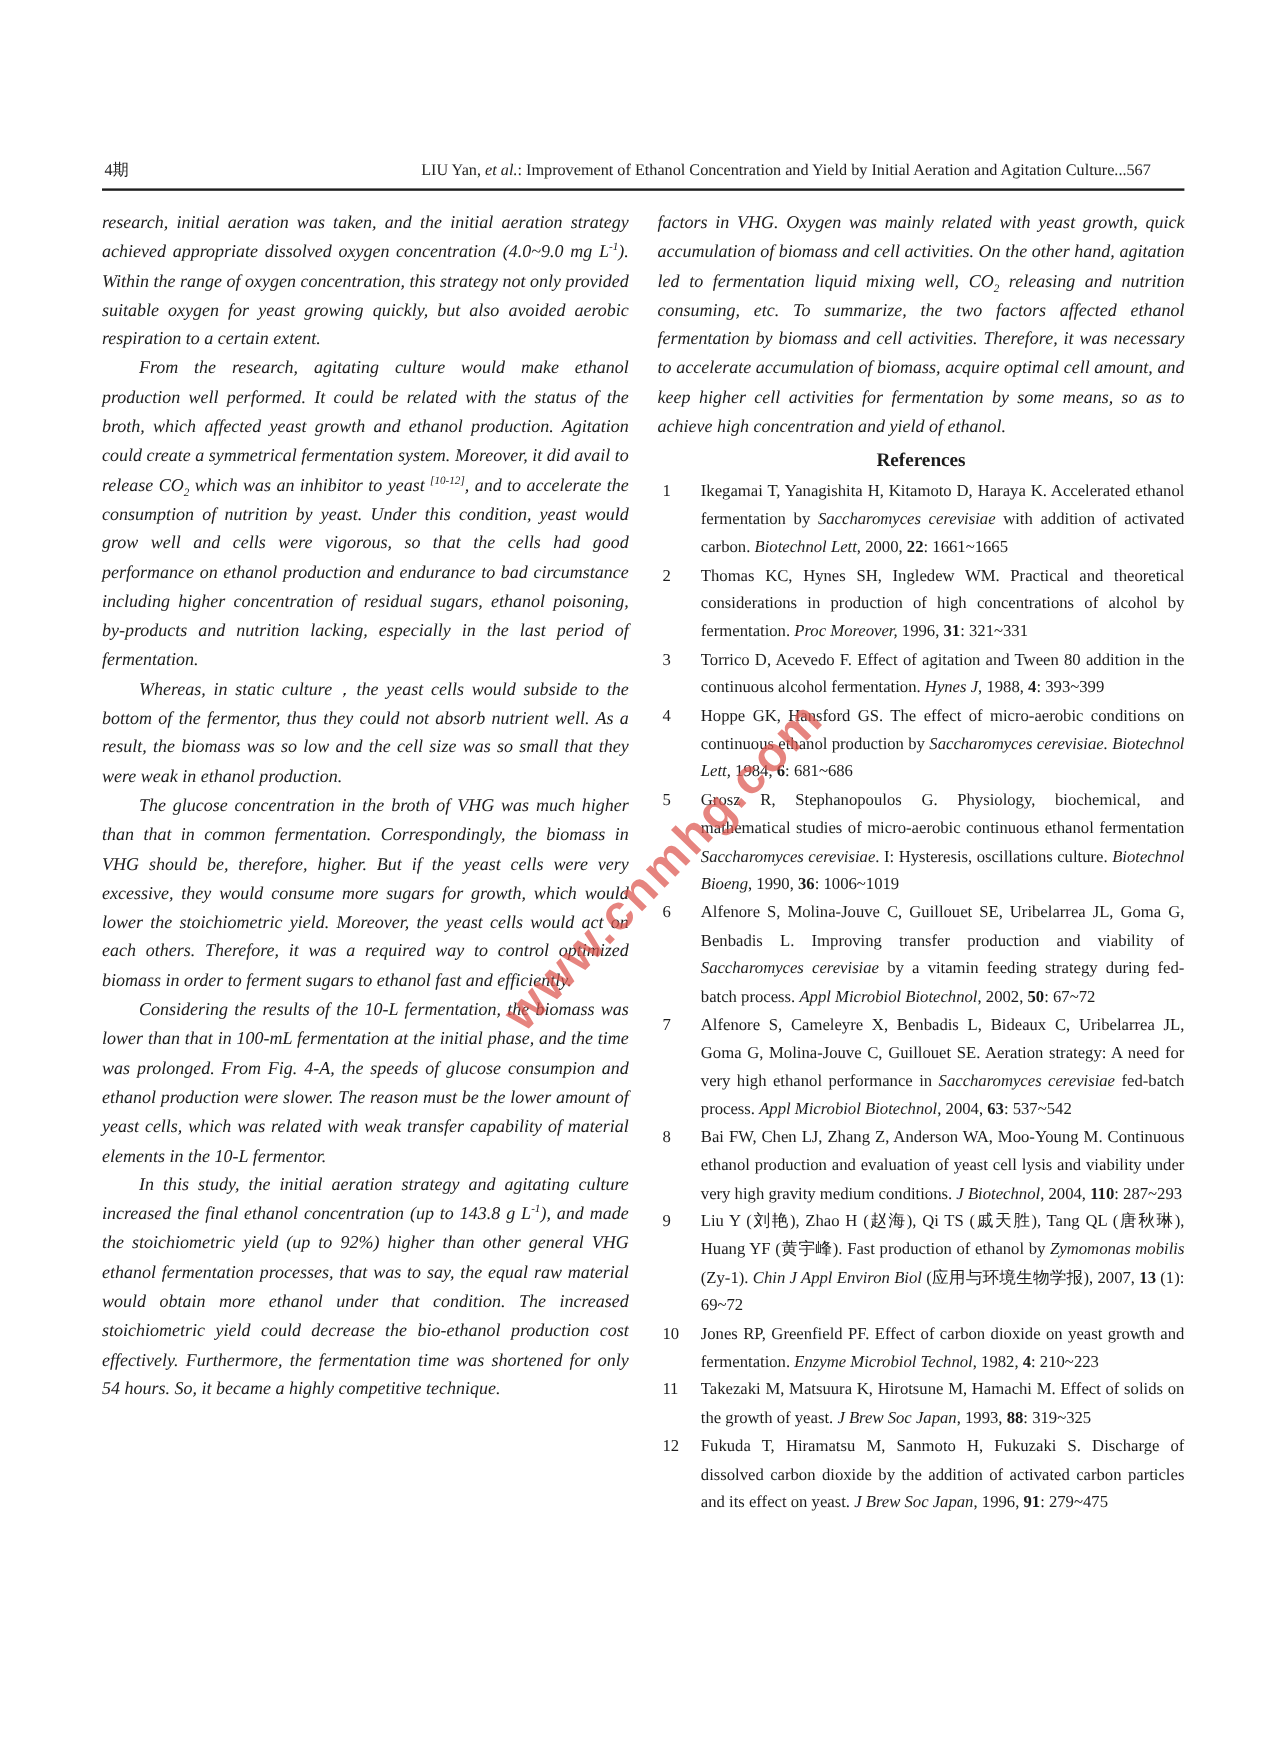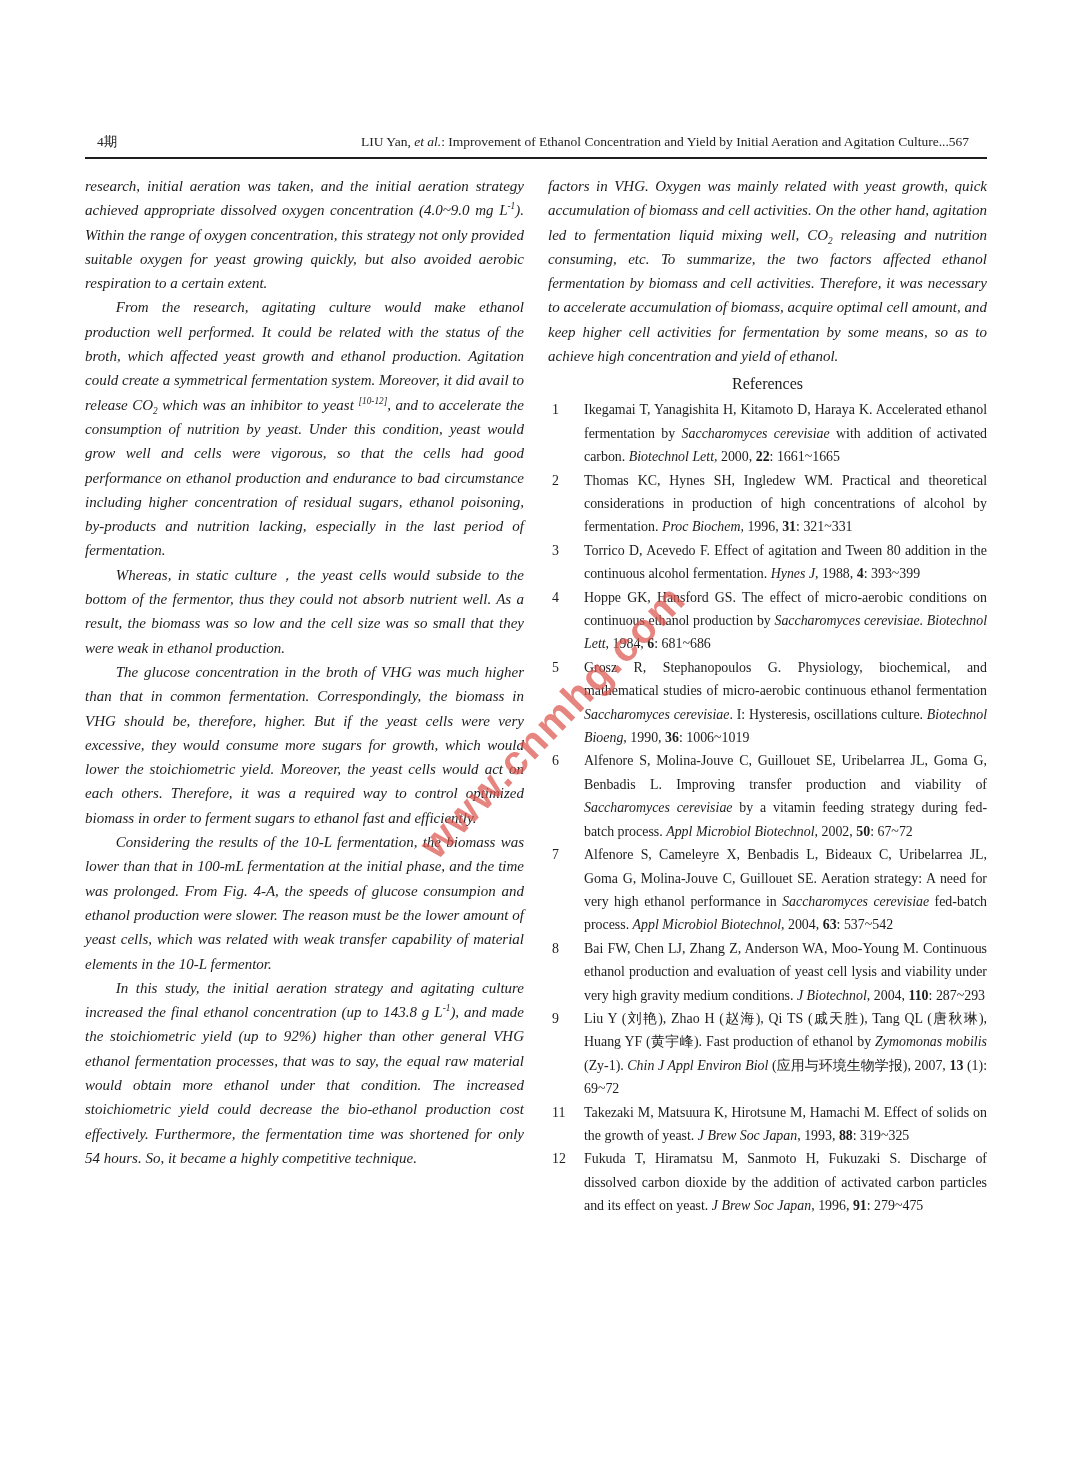--- a/index.html
+++ b/index.html
@@ -12,21 +12,21 @@
     width: 1072px;
     height: 1458px;
     background: #ffffff;
     overflow: hidden;
     font-family: "Liberation Serif", "DejaVu Serif", serif;
     color: #1c1c1c;
   }
   .page-header {
     position: absolute;
     top: 132px;
-    left: 85px;
+    left: 75px;
     width: 902px;
     display: flex;
     align-items: baseline;
     font-size: 13.5px;
     line-height: 20px;
     color: #222;
   }
   .issue { flex: 0 0 auto; padding-left: 12px; }
   .running-title { flex: 1 1 auto; text-align: right; }
   .page-number { flex: 0 0 auto; padding-right: 18px; text-align: right; }
@@ -56,21 +56,21 @@
   }
   .body-para.indent { text-indent: 2.05em; }
   sup, sub {
     font-size: 0.62em;
     line-height: 0;
   }
   .refs-title {
     margin: 7px 0 5px 0;
     text-align: center;
     font-size: 16px;
-    font-weight: normal;
+    font-weight: bold;
   }
   .refs {
     list-style: none;
     margin: 0;
     padding: 0;
     font-size: 13.9px;
     line-height: 23.4px;
   }
   .refs li { display: flex; }
   .ref-num { flex: 0 0 32px; padding-left: 4px; }
@@ -117,21 +117,21 @@
           <p class="body-para"><span>factors in VHG. Oxygen was mainly related with yeast growth, quick accumulation of biomass and cell activities. On the other hand, agitation led to fermentation liquid mixing well, CO</span><sub>2</sub><span> releasing and nutrition consuming, etc. To summarize, the two factors affected ethanol fermentation by biomass and cell activities. Therefore, it was necessary to accelerate accumulation of biomass, acquire optimal cell amount, and keep higher cell activities for fermentation by some means, so as to achieve high concentration and yield of ethanol.</span></p>
         </div>
       <h3 class="refs-title">References</h3>
       <ol class="refs" id="refs-list">
           <li>
             <span class="ref-num">1</span>
             <span class="ref-text"><span>Ikegamai T, Yanagishita H, Kitamoto D, Haraya K. Accelerated ethanol fermentation by </span><i>Saccharomyces cerevisiae</i><span> with addition of activated carbon. </span><i>Biotechnol Lett,</i><span> 2000, </span><b>22</b><span>: 1661~1665</span></span>
           </li>
           <li>
             <span class="ref-num">2</span>
-            <span class="ref-text"><span>Thomas KC, Hynes SH, Ingledew WM. Practical and theoretical considerations in production of high concentrations of alcohol by fermentation. </span><i>Proc Biochem,</i><span> 1996, </span><b>31</b><span>: 321~331</span></span>
+            <span class="ref-text"><span>Thomas KC, Hynes SH, Ingledew WM. Practical and theoretical considerations in production of high concentrations of alcohol by fermentation. </span><i>Proc Moreover,</i><span> 1996, </span><b>31</b><span>: 321~331</span></span>
           </li>
           <li>
             <span class="ref-num">3</span>
             <span class="ref-text"><span>Torrico D, Acevedo F. Effect of agitation and Tween 80 addition in the continuous alcohol fermentation. </span><i>Hynes J</i><span>, 1988, </span><b>4</b><span>: 393~399</span></span>
           </li>
           <li>
             <span class="ref-num">4</span>
             <span class="ref-text"><span>Hoppe GK, Hansford GS. The effect of micro-aerobic conditions on continuous ethanol production by </span><i>Saccharomyces cerevisiae. Biotechnol Lett,</i><span> 1984, </span><b>6</b><span>: 681~686</span></span>
           </li>
           <li>
@@ -148,20 +148,24 @@
           </li>
           <li>
             <span class="ref-num">8</span>
             <span class="ref-text"><span>Bai FW, Chen LJ, Zhang Z, Anderson WA, Moo-Young M. Continuous ethanol production and evaluation of yeast cell lysis and viability under very high gravity medium conditions. </span><i>J Biotechnol</i><span>, 2004, </span><b>110</b><span>: 287~293</span></span>
           </li>
           <li>
             <span class="ref-num">9</span>
             <span class="ref-text"><span>Liu Y (刘艳), Zhao H (赵海), Qi TS (戚天胜), Tang QL (唐秋琳), Huang YF (黄宇峰). Fast production of ethanol by </span><i>Zymomonas mobilis</i><span> (Zy-1). </span><i>Chin J Appl Environ Biol</i><span> (应用与环境生物学报), 2007, </span><b>13</b><span> (1): 69~72</span></span>
           </li>
           <li>
+            <span class="ref-num">10</span>
+            <span class="ref-text"><span>Jones RP, Greenfield PF. Effect of carbon dioxide on yeast growth and fermentation. </span><i>Enzyme Microbiol Technol</i><span>, 1982, </span><b>4</b><span>: 210~223</span></span>
+          </li>
+          <li>
             <span class="ref-num">11</span>
             <span class="ref-text"><span>Takezaki M, Matsuura K, Hirotsune M, Hamachi M. Effect of solids on the growth of yeast. </span><i>J Brew Soc Japan</i><span>, 1993, </span><b>88</b><span>: 319~325</span></span>
           </li>
           <li>
             <span class="ref-num">12</span>
             <span class="ref-text"><span>Fukuda T, Hiramatsu M, Sanmoto H, Fukuzaki S. Discharge of dissolved carbon dioxide by the addition of activated carbon particles and its effect on yeast. </span><i>J Brew Soc Japan</i><span>, 1996, </span><b>91</b><span>: 279~475</span></span>
           </li>
         </ol>
     </section>
   </main>

